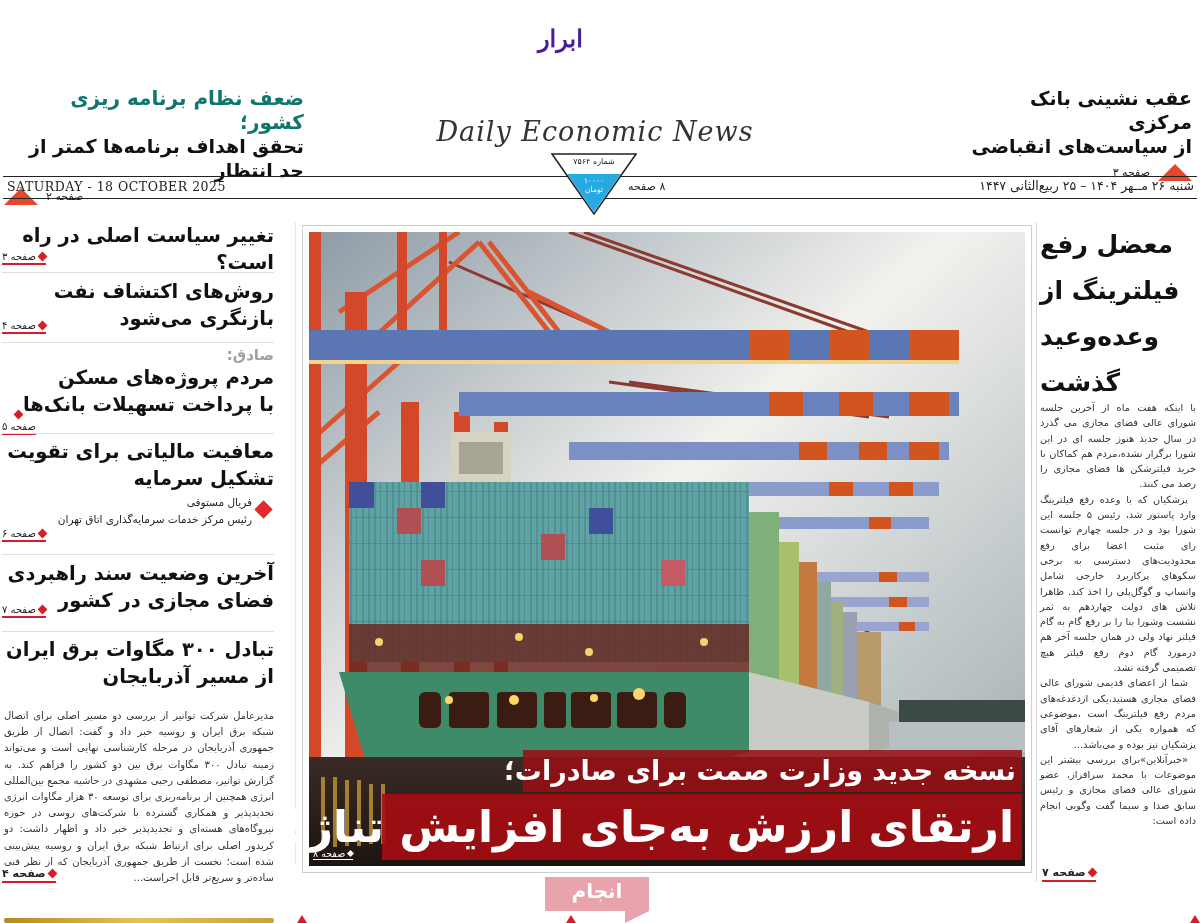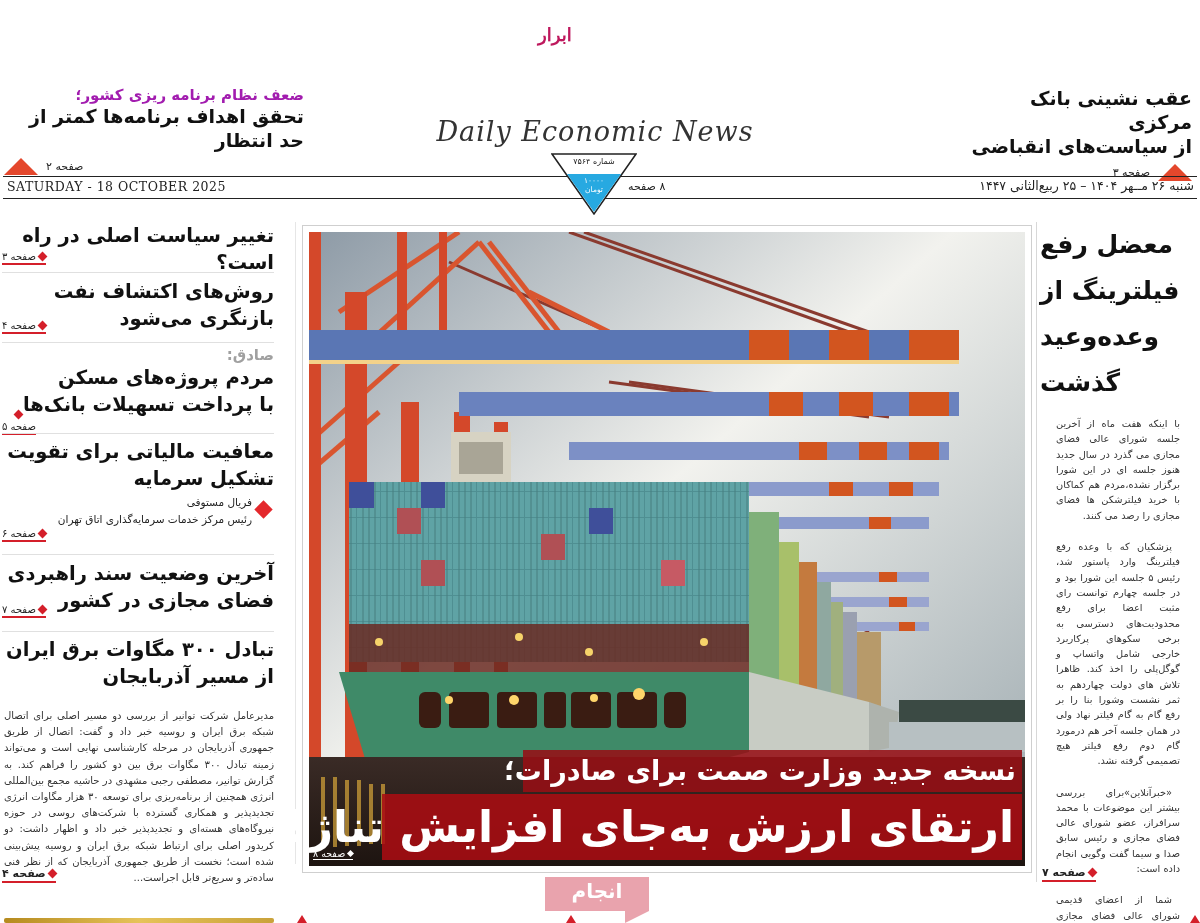--- a/index.html
+++ b/index.html
@@ -4,25 +4,25 @@
   <style>
     * { box-sizing: border-box; margin: 0; padding: 0; }
     html, body { width: 1200px; height: 923px; overflow: hidden; background: #ffffff; }
     body { position: relative; font-family: "DejaVu Sans", sans-serif; color: #111; }
     .abs { position: absolute; }
     .rtl { direction: rtl; text-align: right; }
 
     
     .logo-fa { left: 418px; top: 6px; width: 345px; height: 118px; }
     .logo-fa .big { position: absolute; right: 0; top: -6px; font-family: "DejaVu Serif", serif; font-weight: bold; font-size: 86px; line-height: 118px; letter-spacing: -2px; color: #111; direction: rtl; white-space: nowrap; }
-    .logo-fa .small { position: absolute; left: 120px; top: 18px; font-family: "DejaVu Serif", serif; font-weight: bold; font-size: 18px; color: #be185d; direction: rtl; }
+    .logo-fa .small { position: absolute; left: 120px; top: 18px; font-family: "DejaVu Serif", serif; font-weight: bold; font-size: 24px; color: #4c1d95; direction: rtl; }
     .logo-en { left: 430px; top: 116px; width: 330px; text-align: center; font-family: "DejaVu Serif", serif; font-size: 27px; letter-spacing: 1px; color: #333; font-style: italic; }
 
     .side-head { top: 86px; }
-    .side-head .kicker { font-weight: bold; font-size: 15px; color: #a21caf; }
+    .side-head .kicker { font-weight: bold; font-size: 20px; color: #0f766e; }
     .side-head .title { font-weight: bold; font-size: 19px; line-height: 24px; color: #111; }
     .side-head .page { font-size: 11px; color: #222; margin-top: 6px; display: flex; align-items: center; gap: 8px; }
     .tri { width: 0; height: 0; border-left: 17px solid transparent; border-right: 17px solid transparent; border-bottom: 17px solid #e4472c; }
 
     .rule { left: 3px; right: 3px; height: 0; border-top: 1.5px solid #222; }
     .dateline-en { left: 7px; top: 179px; font-family: "DejaVu Serif", serif; font-size: 12.5px; letter-spacing: 0.5px; color: #222; }
     .dateline-fa { right: 6px; top: 178px; font-size: 12.5px; color: #222; }
     .pages-count { left: 628px; top: 180px; font-size: 11px; color: #222; direction: rtl; }
 
     .issue-badge { left: 551px; top: 153px; width: 86px; height: 62px; }
@@ -51,21 +51,21 @@
     .hl1 span { position: absolute; right: 6px; top: 0; font-weight: bold; font-size: 27px; line-height: 42px; color: #fff; white-space: nowrap; direction: rtl; }
     .hl2 { left: 382px; top: 794px; width: 640px; height: 66px; background: rgba(170,12,18,0.88); }
     .hl2 span { position: absolute; right: 8px; top: 0; font-weight: bold; font-size: 44px; line-height: 66px; color: #fff; white-space: nowrap; direction: rtl; letter-spacing: -0.5px; }
     .photo-page { left: 313px; top: 848px; font-size: 9.5px; color: #fff; display: flex; align-items: center; gap: 3px; border-bottom: 1px solid #fff; direction: rtl; }
     .photo-page .diamond { background: #fff; width: 5px; height: 5px; }
 
     
     .vrule-r { left: 1036px; top: 222px; height: 660px; border-left: 1px solid #d8d8d8; }
     .rtitle { left: 1040px; top: 222px; width: 156px; font-weight: bold; font-size: 25px; line-height: 46px; color: #111; text-align: left; direction: rtl; letter-spacing: -1px; }
     .rbody { left: 1040px; top: 400px; width: 156px; font-size: 9.8px; line-height: 15.3px; color: #333; text-align: justify; text-align-last: right; direction: rtl; }
-    .rbody p { margin: 16px; }
+    .rbody p { margin: 0; }
 
     
     .jar-tag { left: 545px; top: 877px; width: 104px; height: 34px; background: #e9a3ad; }
     .jar-tag span { position: absolute; left: 0; right: 0; top: 2px; text-align: center; color: #fff; font-weight: bold; font-size: 20px; letter-spacing: 1px; direction: rtl; }
     .jar-notch { left: 625px; top: 911px; width: 0; height: 0; border-left: 24px solid #e9a3ad; border-bottom: 12px solid transparent; }
     .gold-bar { left: 4px; top: 918px; width: 270px; height: 5px; background: linear-gradient(90deg,#b58a1e,#e6c35a,#c9a23a); border-radius: 2px; }
     .btri { width: 0; height: 0; border-left: 5px solid transparent; border-right: 5px solid transparent; border-bottom: 8px solid #d41f2a; }
   </style>
 </head>
 <body>
@@ -335,22 +335,22 @@
 <div class="abs photo-page">
   <span class="diamond"></span>
   <span>صفحه ۸</span>
 </div>
 
 <div class="abs vrule-r"></div>
 <div class="abs rtitle">معضل رفع فیلترینگ از وعده‌وعید گذشت</div>
 <div class="abs rbody">
   <p>با اینکه هفت ماه از آخرین جلسه شورای عالی فضای مجازی می گذرد در سال جدید هنوز جلسه ای در این شورا برگزار نشده،مردم هم کماکان با خرید فیلترشکن ها فضای مجازی را رصد می کنند.</p>
   <p style="text-indent:8px;">پزشکیان که با وعده رفع فیلترینگ وارد پاستور شد، رئیس ۵ جلسه این شورا بود و در جلسه چهارم توانست رای مثبت اعضا برای رفع محدودیت‌های دسترسی به برخی سکوهای پرکاربرد خارجی شامل واتساپ و گوگل‌پلی را اخذ کند. ظاهرا تلاش های دولت چهاردهم به ثمر نشست وشورا بنا را بر رفع گام به گام فیلتر نهاد ولی در همان جلسه آخر هم درمورد گام دوم رفع فیلتر هیچ تصمیمی گرفته نشد.</p>
+  <p style="text-indent:8px;">شما از اعضای قدیمی شورای عالی فضای مجازی هستید،یکی ازدغدغه‌های مردم رفع فیلترینگ است ،موضوعی که همواره یکی از شعارهای آقای پزشکیان نیز بوده و می‌باشد...</p>
   <p style="text-indent:8px;">«خبرآنلاین»برای بررسی بیشتر این موضوعات با محمد سرافراز، عضو شورای عالی فضای مجازی و رئیس سابق صدا و سیما گفت وگویی انجام داده است:</p>
-  <p style="text-indent:8px;">شما از اعضای قدیمی شورای عالی فضای مجازی هستید،یکی ازدغدغه‌های مردم رفع فیلترینگ است ،موضوعی که همواره یکی از شعارهای آقای پزشکیان نیز بوده و می‌باشد...</p>
 </div>
 <div class="abs pageref" style="left:1042px; top:866px; font-weight:bold; font-size:11px;">
   <span class="diamond"></span>
   <span>صفحه ۷</span>
 </div>
 
 <div class="abs jar-tag">
   <span>انجام</span>
 </div>
 <div class="abs jar-notch"></div>

